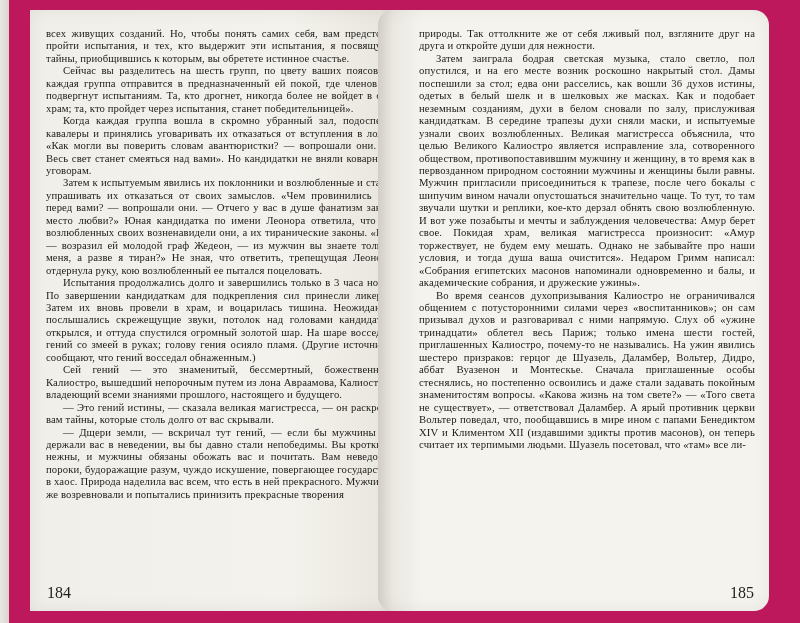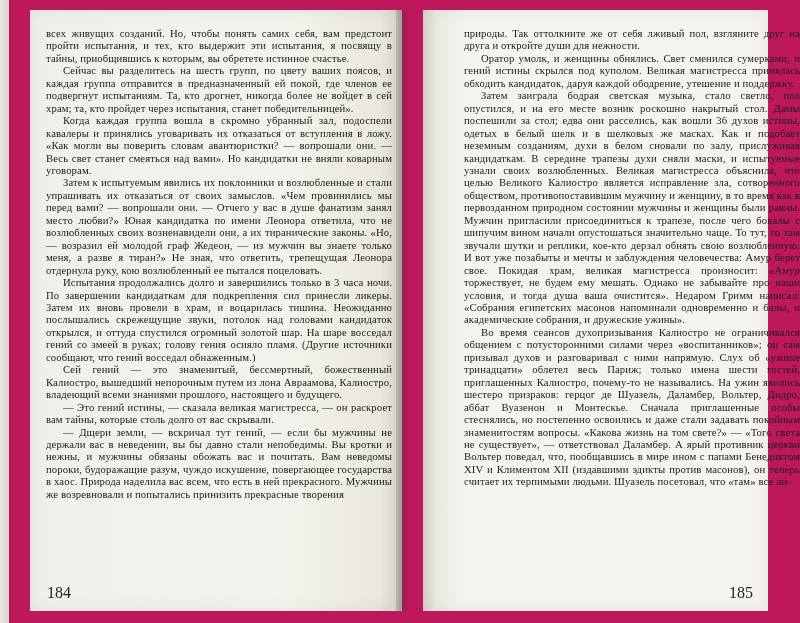--- a/index.html
+++ b/index.html
@@ -21,23 +21,24 @@
   }
   .page {
     position:absolute; top:10px; height:601px;
   }
   .page-left {
     left:30px; width:372px;
     background:linear-gradient(to right,#f1efe9 0%,#f4f2ec 70%,#eae7e0 94%,#d6d2ca 100%);
     box-shadow:inset 0 0 18px rgba(0,0,0,0.07);
   }
   .page-right {
-    left:423px; width:345px;
+    left:378px; width:391px;
     background:linear-gradient(to right,#d8d4cc 0%,#ebe8e2 4%,#f5f3ee 11%,#f5f3ee 100%);
     box-shadow:inset 0 0 18px rgba(0,0,0,0.06);
+    border-radius:15px;
   }
   .gutter {
     position:absolute; top:10px; left:396px;
     width:12px; height:601px;
     background:linear-gradient(to right, rgba(60,55,45,0.18), rgba(60,55,45,0.30), rgba(60,55,45,0.12));
     pointer-events:none;
   }
   .text-col {
     position:absolute; top:17px;
     text-align:justify;
@@ -79,20 +80,19 @@
       <p>— Дщери земли, — вскричал тут гений, — если бы мужчины не держали вас в неведении, вы бы давно стали непобедимы. Вы кротки и нежны, и мужчины обязаны обожать вас и почитать. Вам неведомы пороки, будоражащие разум, чуждо искушение, повергающее государства в хаос. Природа наделила вас всем, что есть в ней прекрасного. Мужчины же возревновали и попытались принизить прекрасные творения</p>
     </div>
     <div class="page-num num-left">184</div>
   </div>
 
   <div class="gutter"></div>
 
   <div class="page page-right">
     <div class="text-col">
       <p class="cont">природы. Так оттолкните же от себя лживый пол, взгляните друг на друга и откройте души для нежности.</p>
-      <p>Оратор умолк, и женщины обнялись. Свет сменился сумерками, и гений истины скрылся под куполом. Великая магистресса принялась обходить кандидаток, даруя каждой ободрение, утешение и поддержку.</p>
       <p>Затем заиграла бодрая светская музыка, стало светло, пол опустился, и на его месте возник роскошно накрытый стол. Дамы поспешили за стол; едва они расселись, как вошли 36 духов истины, одетых в белый шелк и в шелковых же масках. Как и подобает неземным созданиям, духи в белом сновали по залу, прислуживая кандидаткам. В середине трапезы духи сняли маски, и испытуемые узнали своих возлюбленных. Великая магистресса объяснила, что целью Великого Калиостро является исправление зла, сотворенного обществом, противопоставившим мужчину и женщину, в то время как в первозданном природном состоянии мужчины и женщины были равны. Мужчин пригласили присоединиться к трапезе, после чего бокалы с шипучим вином начали опустошаться значительно чаще. То тут, то там звучали шутки и реплики, кое-кто дерзал обнять свою возлюбленную. И вот уже позабыты и мечты и заблуждения человечества: Амур берет свое. Покидая храм, великая магистресса произносит: «Амур торжествует, не будем ему мешать. Однако не забывайте про наши условия, и тогда душа ваша очистится». Недаром Гримм написал: «Собрания египетских масонов напоминали одновременно и балы, и академические собрания, и дружеские ужины».</p>
       <p>Во время сеансов духопризывания Калиостро не ограничивался общением с потусторонними силами через «воспитанников»; он сам призывал духов и разговаривал с ними напрямую. Слух об «ужине тринадцати» облетел весь Париж; только имена шести гостей, приглашенных Калиостро, почему-то не назывались. На ужин явились шестеро призраков: герцог де Шуазель, Даламбер, Вольтер, Дидро, аббат Вуазенон и Монтескье. Сначала приглашенные особы стеснялись, но постепенно освоились и даже стали задавать покойным знаменитостям вопросы. «Какова жизнь на том свете?» — «Того света не существует», — ответствовал Даламбер. А ярый противник церкви Вольтер поведал, что, пообщавшись в мире ином с папами Бенедиктом XIV и Климентом XII (издавшими эдикты против масонов), он теперь считает их терпимыми людьми. Шуазель посетовал, что «там» все ли-</p>
     </div>
     <div class="page-num num-right">185</div>
   </div>
 
 </div>
 
 </body></html>

